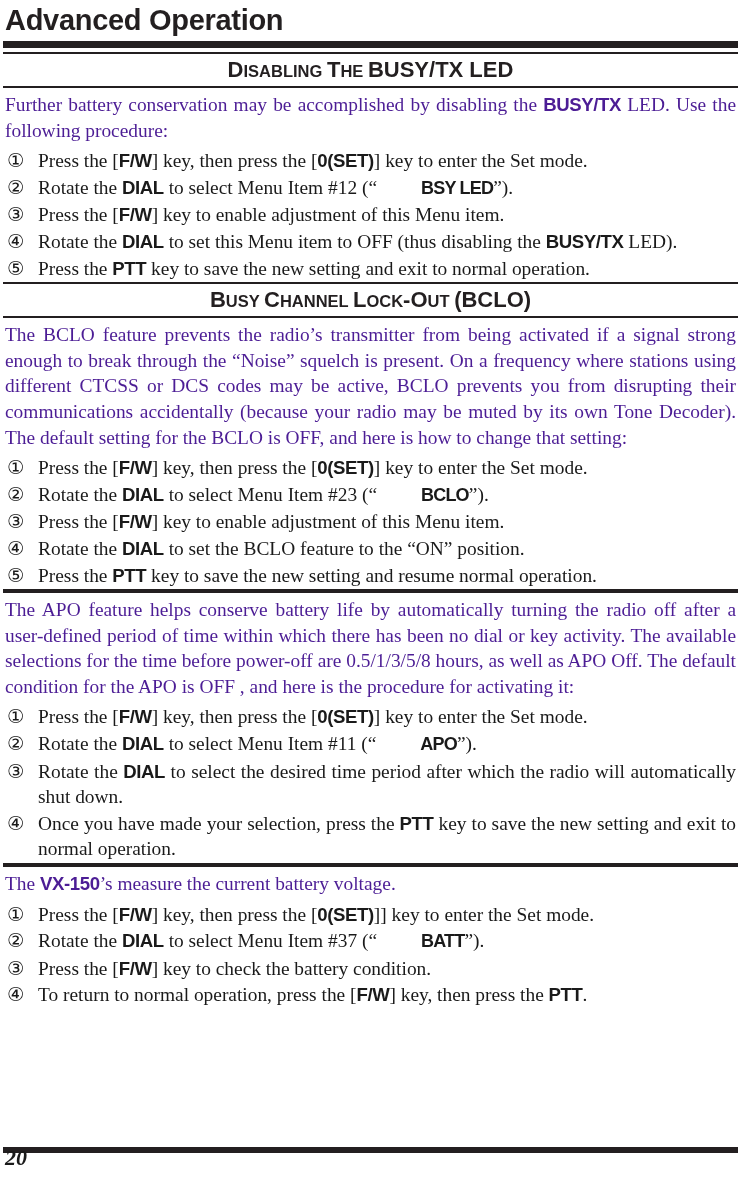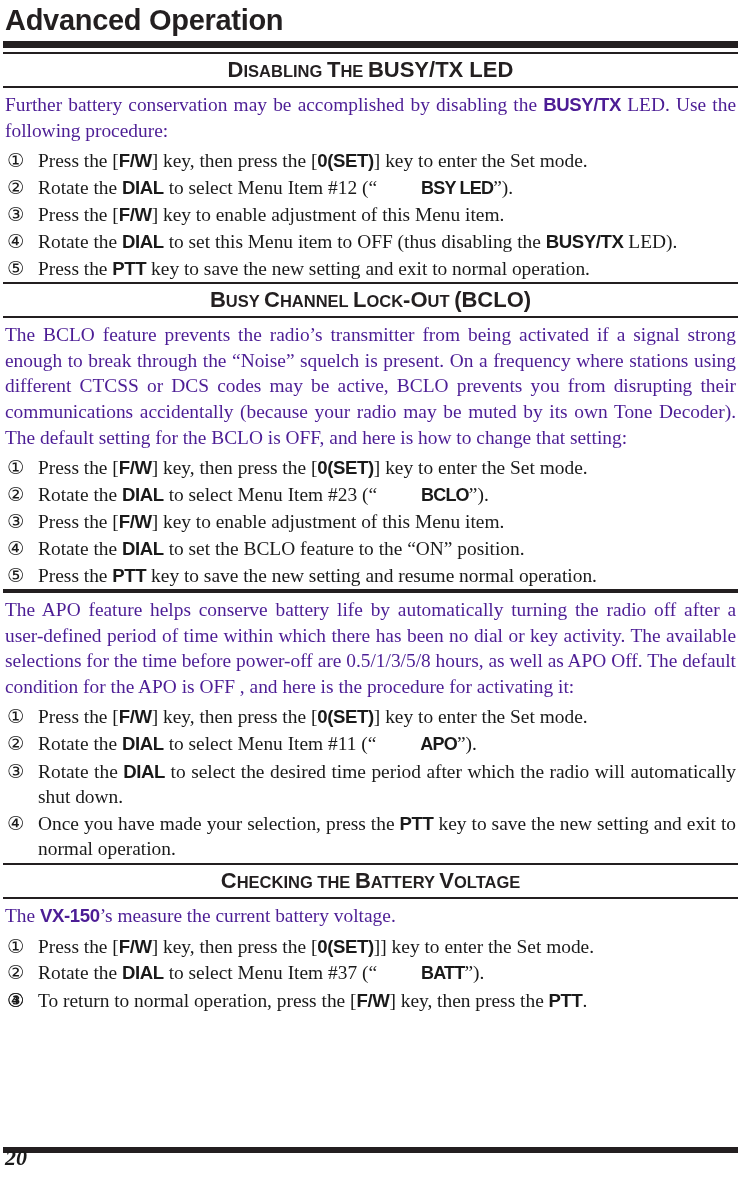--- a/index.html
+++ b/index.html
@@ -214,27 +214,26 @@
     <ol class="steps">
         <li><span class="num">①</span><span>Press the [<b class="key">F/W</b>] key, then press the [<b class="key">0(SET)</b>] key to enter the Set mode.</span></li>
         <li><span class="num">②</span><span>Rotate the <b class="key">DIAL</b> to select Menu Item #11 (“<b class="lcd">APO</b>”).</span></li>
         <li class="wrap"><span class="num">③</span><span>Rotate the <b class="key">DIAL</b> to select the desired time period after which the radio will automatically shut down.</span></li>
         <li class="wrap"><span class="num">④</span><span>Once you have made your selection, press the <b class="key">PTT</b> key to save the new setting and exit to normal operation.</span></li>
       </ol>
   </div>
 
   <div class="section">
     <div class="sec-rule-top"></div>
-    <div class="sec-heading"><span class="cap">C</span><span class="sm">HECKING</span><span class="sm"> </span><span class="sm">THE</span><span class="sm"> </span><span class="cap">B</span><span class="sm">ATTERY</span><span class="sm"> </span><span class="cap">V</span><span class="sm">OLTAGE</span></div>
     <div class="sec-rule-bottom"></div>
     <p class="body nojust">The <b class="model">VX-150</b>’s measure the current battery voltage.</p>
     <ol class="steps">
         <li><span class="num">①</span><span>Press the [<b class="key">F/W</b>] key, then press the [<b class="key">0(SET)</b>]] key to enter the Set mode.</span></li>
         <li><span class="num">②</span><span>Rotate the <b class="key">DIAL</b> to select Menu Item #37 (“<b class="lcd">BATT</b>”).</span></li>
-        <li><span class="num">③</span></li>
+        <li><span class="num">③</span><span>Press the [<b class="key">F/W</b>] key to check the battery condition.</span></li>
         <li><span class="num">④</span><span>To return to normal operation, press the [<b class="key">F/W</b>] key, then press the <b class="key">PTT</b>.</span></li>
       </ol>
   </div>
 
   <div class="footer-rule"></div>
   <div class="footer">
     <span class="folio">20</span>
   </div>
 
 </div>

